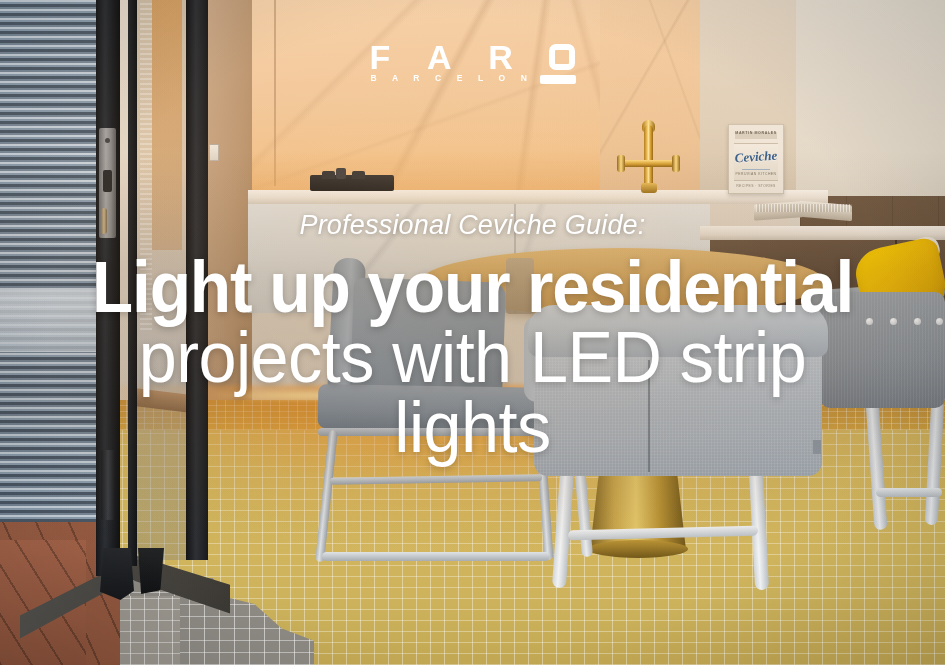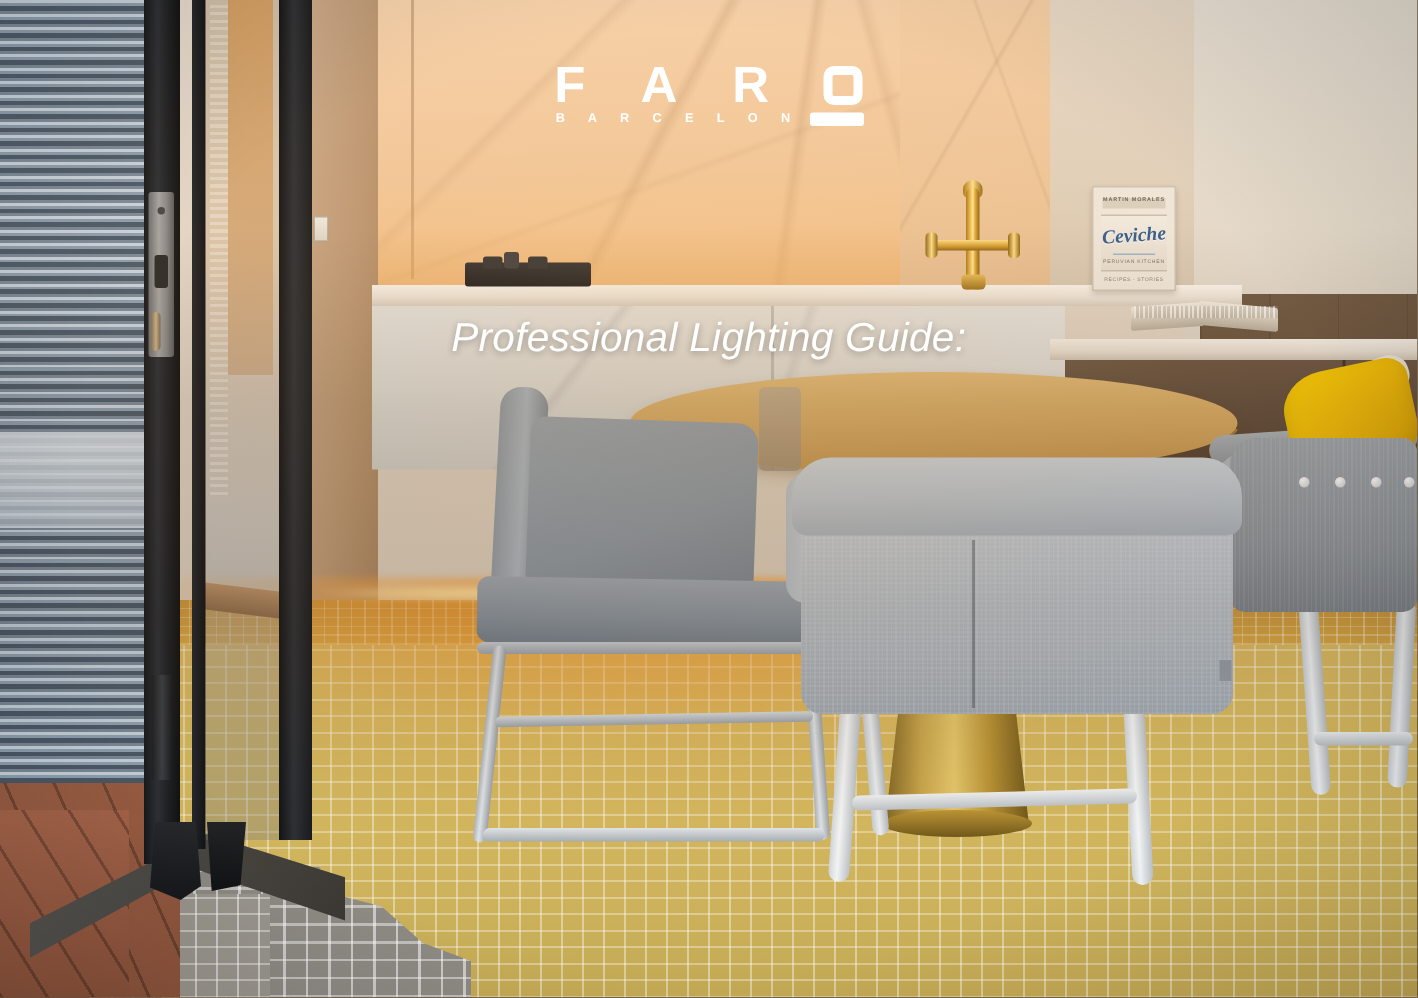--- a/index.html
+++ b/index.html
@@ -808,17 +808,22 @@
           <span class="logo-ltr">F</span>
           <span class="logo-ltr">A</span>
           <span class="logo-ltr">R</span>
           <span class="logo-o-mark"></span>
         </div>
         <div class="logo-barcelona">B A R C E L O N A</div>
         <div class="logo-bar"></div>
       </div>
     </div>
 
-    <div class="eyebrow">Professional Lighting Guide:</div>
-
+    <div class="eyebrow">Professional Ceviche Guide:</div>
+
+    <div class="headline">
+      <span class="hl-line hl-1">Light up your residential</span>
+      <span class="hl-line hl-2">projects with LED strip</span>
+      <span class="hl-line hl-3">lights</span>
+    </div>
 
   </div>
 </div>
 
 </body></html>

